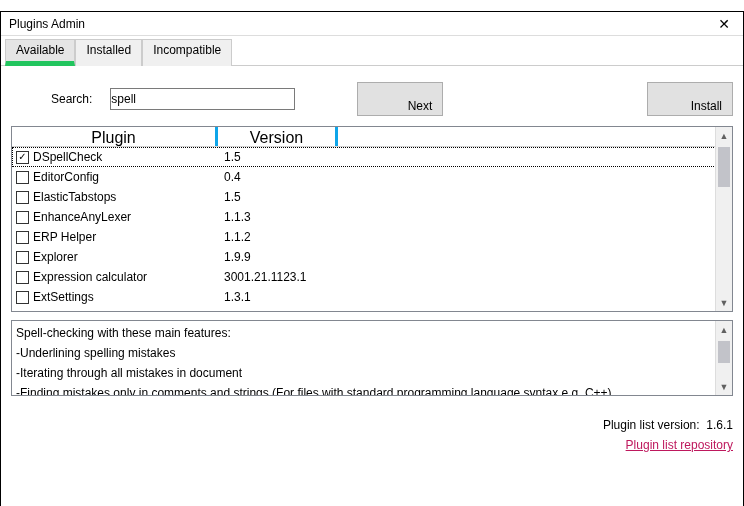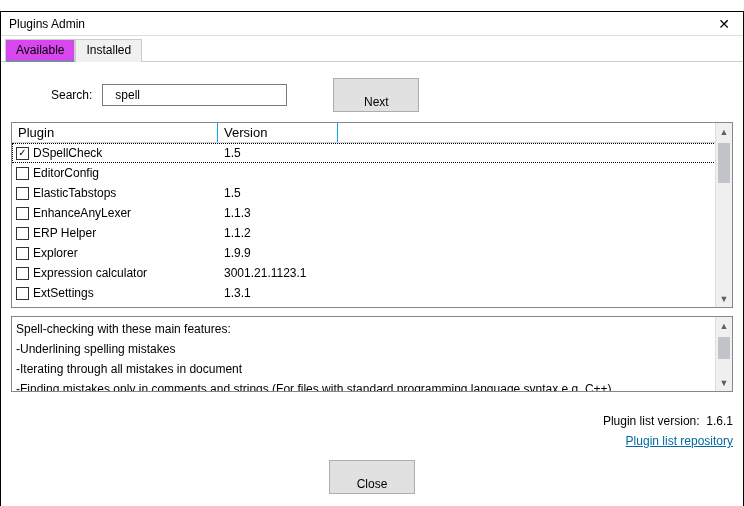--- a/index.html
+++ b/index.html
@@ -45,72 +45,74 @@
     padding: 3px 10px 4px;
     border: 1px solid #ccc;
     border-bottom: none;
     background: #f0f0f0;
     position: relative;
     top: 1px;
     font-size: 12px;
     cursor: default;
   }
   .tab.active {
-    background: #d946ef;
-    border-bottom: 1px solid #22c55e;
+    background: #e5e5e5;
+    border-bottom: 5px solid #22c55e;
   }
   .content {
     flex: 1 1 auto;
     padding: 10px 10px 6px 10px;
     display: flex;
     flex-direction: column;
   }
   .search-row {
     display: flex;
     align-items: center;
-    gap: 8px;
+    gap: 16px;
     margin: 6px 0 10px 40px;
   }
   .search-row label { margin-right: 2px; }
   .search-input {
     width: 185px;
     height: 22px;
     border: 1px solid #7a7a7a;
-    padding: 2px 12px;
+    padding: 2px 0;
     font-family: inherit;
     font-size: 12px;
   }
   .btn {
     height: 22px;
     min-width: 86px;
     border: 1px solid #adadad;
     background: #e1e1e1;
     font-family: inherit;
     font-size: 12px;
     cursor: default;
     padding: 16px 10px;
+    text-align: right;
   }
   .install-btn { margin-left: auto; }
   .list-wrap {
     position: relative;
     border: 1px solid #828790;
     height: 186px;
     display: flex;
     flex-direction: column;
   }
   .list-header {
     display: flex;
     height: 20px;
     border-bottom: 1px solid #d0d0d0;
     background: #fff;
   }
   .list-header div {
     padding: 2px 6px;
-    border-right: 1px solid #0ea5e9;
-    font-size: 13px;
+    border-right: 3px solid #0ea5e9;
+    font-size: 16px;
+    text-align: center;
   }
   .col-plugin { width: 206px; }
   .col-version { width: 120px; }
   .list-body {
     flex: 1;
     overflow: hidden;
     position: relative;
   }
   .row {
     display: flex;
@@ -174,21 +176,21 @@
   }
   .footer-info {
     text-align: right;
     margin-top: 22px;
     font-size: 12px;
   }
   .footer-link {
     text-align: right;
     margin-top: 6px;
   }
-  .footer-link a { color: #0369a1; font-size: 12px; }
+  .footer-link a { color: #be185d; font-size: 12px; }
   .close-row {
     display: flex;
     justify-content: center;
     margin-top: 12px;
   }
 </style>
 </head>
 <body>
 
 <div class="window">
@@ -196,49 +198,52 @@
   <div class="titlebar">
     <span class="title">Plugins Admin</span>
     <div class="close">
       <span>✕</span>
     </div>
   </div>
 
   <div class="tabs">
     <div class="tab active">Available</div>
     <div class="tab">Installed</div>
+    <div class="tab">Incompatible</div>
   </div>
 
   <div class="content">
 
     <div class="search-row">
       <label>Search:</label>
       <input class="search-input" value="spell" style="">
       <div style="width:30px"></div>
       <button class="btn">Next</button>
+      <button class="btn install-btn">Install</button>
     </div>
 
     <div class="list-wrap">
       <div class="list-header">
         <div class="col-plugin">Plugin</div>
         <div class="col-version">Version</div>
       </div>
       <div class="list-body" id="list-body">
           <div class="row selected">
             <div class="cell-plugin">
               <span class="chk">✓</span>
               <span>DSpellCheck</span>
             </div>
             <div class="cell-version">1.5</div>
           </div>
           <div class="row">
             <div class="cell-plugin">
               <span class="chk"></span>
               <span>EditorConfig</span>
             </div>
+            <div class="cell-version">0.4</div>
           </div>
           <div class="row">
             <div class="cell-plugin">
               <span class="chk"></span>
               <span>ElasticTabstops</span>
             </div>
             <div class="cell-version">1.5</div>
           </div>
           <div class="row">
             <div class="cell-plugin">
@@ -298,18 +303,15 @@
     </div>
 
     <div class="footer-info">
       <span>Plugin list version:</span>
       &nbsp;<span>1.6.1</span>
     </div>
     <div class="footer-link">
       <a href="#">Plugin list repository</a>
     </div>
 
-    <div class="close-row">
-      <button class="btn">Close</button>
-    </div>
 
   </div>
 </div>
 
 </body></html>

